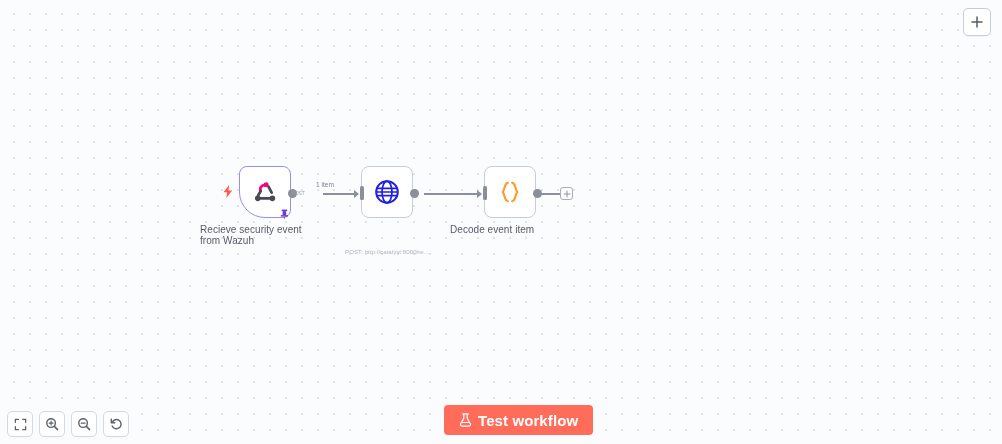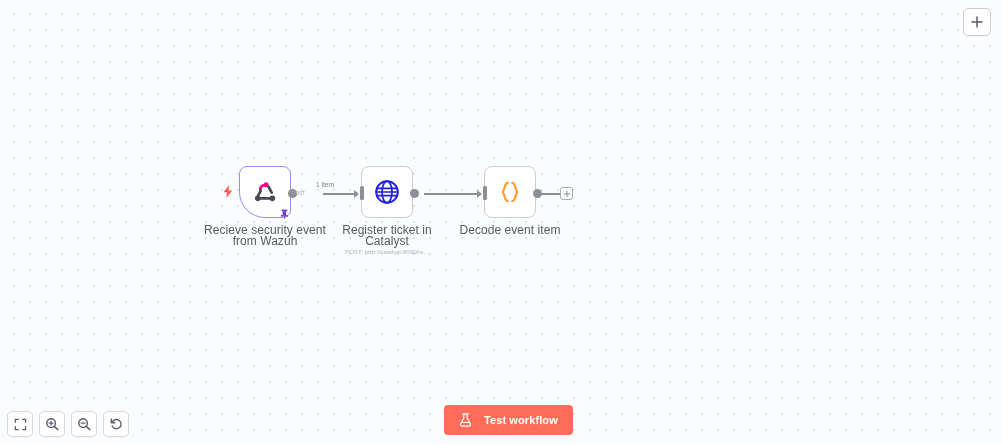--- a/index.html
+++ b/index.html
@@ -52,22 +52,22 @@
     cursor: pointer;
   }
   .node.trigger {
     border: 1.4px solid #9b8cf0;
     border-radius: 8px 8px 8px 26px;
     width: 52px; height: 52px;
   }
 
   .node-label {
     position: absolute;
-    text-align: center;
-    font-size: 12px;
+    text-align: left;
+    font-size: 10px;
     line-height: 10.5px;
     color: #555a66;
     letter-spacing: 0.05px;
     white-space: pre-line;
     pointer-events: none;
   }
   .node-sublabel {
     position: absolute;
     text-align: center;
     font-size: 6.2px;
@@ -165,23 +165,23 @@
   
   .test-btn {
     position: absolute;
     left: 444px; bottom: 9px;
     height: 30px;
     padding: 0 15px;
     background: #ff6d5a;
     border: none;
     border-radius: 4px;
     color: #ffffff;
-    font-size: 11px;
+    font-size: 15px;
     font-family: "Liberation Sans", sans-serif;
-    display: flex; align-items: center; gap: 12px;
+    display: flex; align-items: center; gap: 6px;
     cursor: pointer;
   }
   .test-btn-label { font-weight: bold; letter-spacing: .1px; }
 </style>
 </head>
 <body>
 
 <div id="app">
 
   <div class="top-add-btn" title="Add node">
@@ -235,22 +235,20 @@
 
     <div class="node" style="left:361px; top:166px;">
       <svg width="26" height="26" viewBox="0 0 24 24">
         <circle cx="12" cy="12" r="10" fill="none" stroke="#2020e0" stroke-width="1.8"></circle>
         <ellipse cx="12" cy="12" rx="4.6" ry="10" fill="none" stroke="#2020e0" stroke-width="1.6"></ellipse>
         <path d="M2.2 8.6 L21.8 8.6 M2.2 15.4 L21.8 15.4 M2 12 L22 12" stroke="#2020e0" stroke-width="1.6" fill="none"></path>
       </svg>
       <div class="port-in" style="left:-2px; top:19px;"></div>
       <div class="port-out" style="left:47.5px; top:21.5px;"></div>
     </div>
-    <div class="node-label" style="left:327px; top:225px; width:120px;">Register ticket in
-Catalyst</div>
     <div class="node-sublabel" style="left:327px; top:248px; width:120px; overflow:hidden;">POST: http://catalyst:8000/re...</div>
 
     <div class="node" style="left:484px; top:166px;">
       <svg width="26" height="26" viewBox="0 0 24 24">
         <path d="M10 3.5 C7 3.5 7.6 8.2 5.4 12 C7.6 15.8 7 20.5 10 20.5" fill="none" stroke="#ff9a2e" stroke-width="2" stroke-linecap="round"></path>
         <path d="M14 3.5 C17 3.5 16.4 8.2 18.6 12 C16.4 15.8 17 20.5 14 20.5" fill="none" stroke="#ff9a2e" stroke-width="2" stroke-linecap="round"></path>
       </svg>
       <div class="port-in" style="left:-2px; top:19px;"></div>
       <div class="port-out" style="left:47.5px; top:21.5px;"></div>
     </div>

